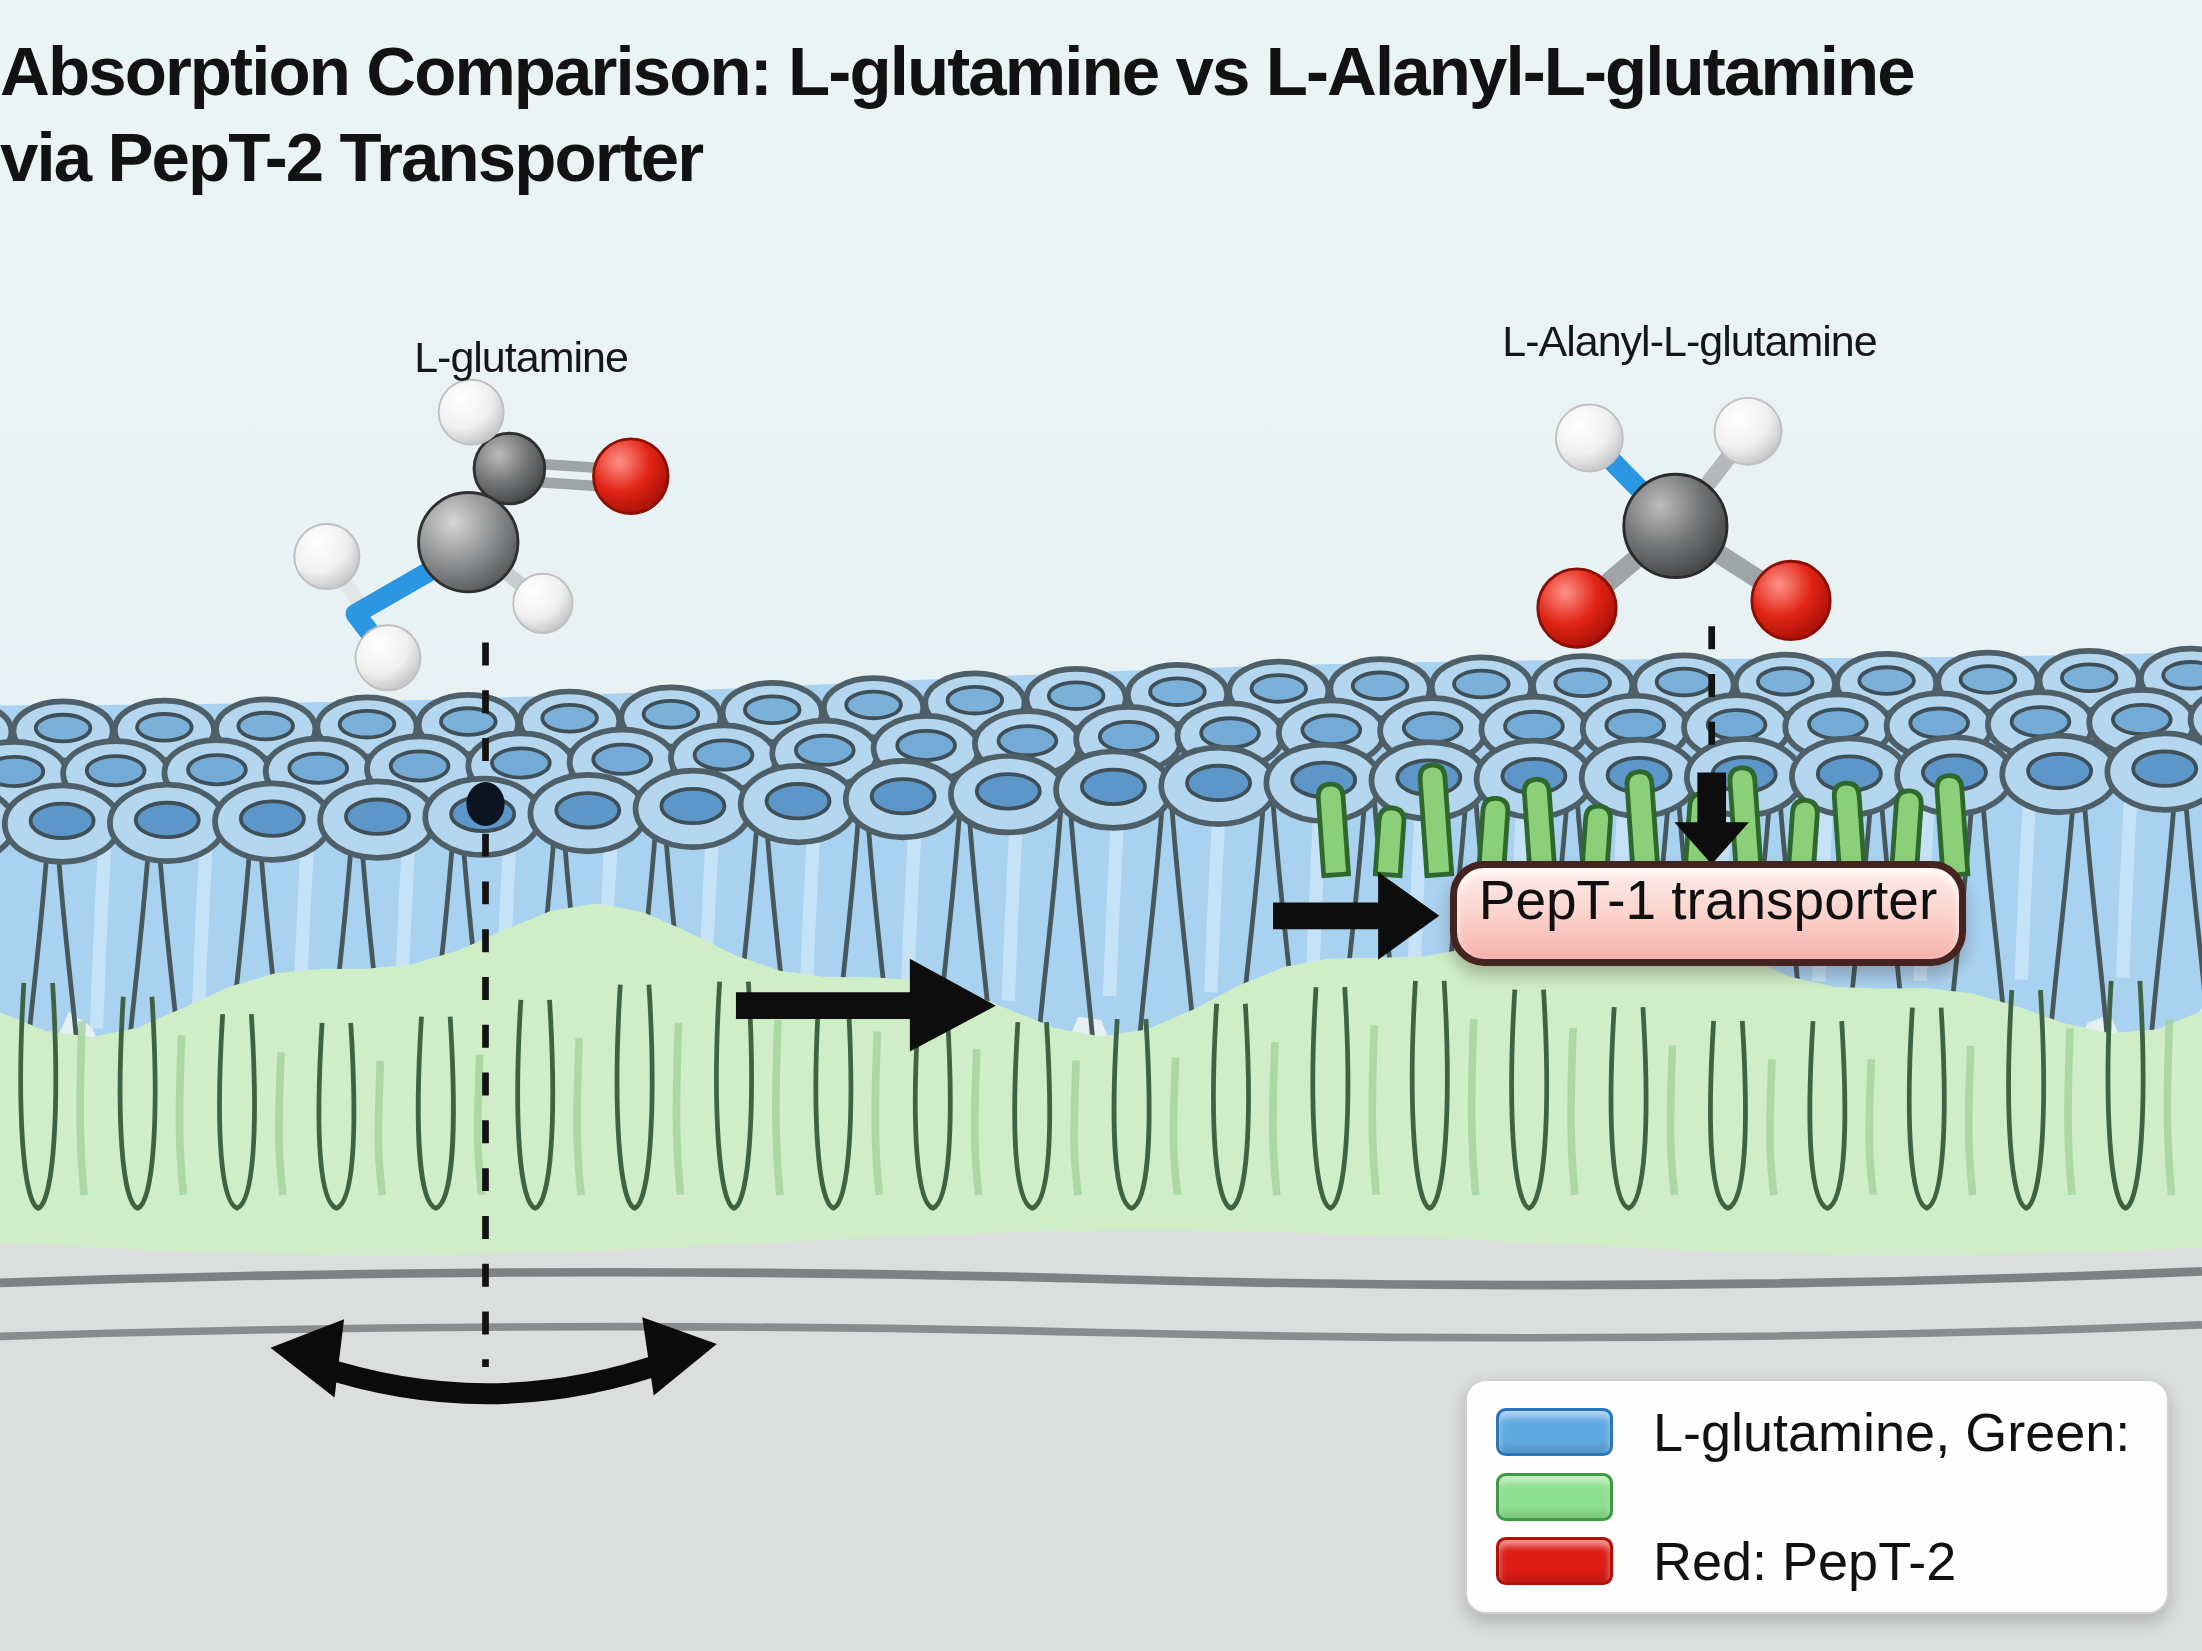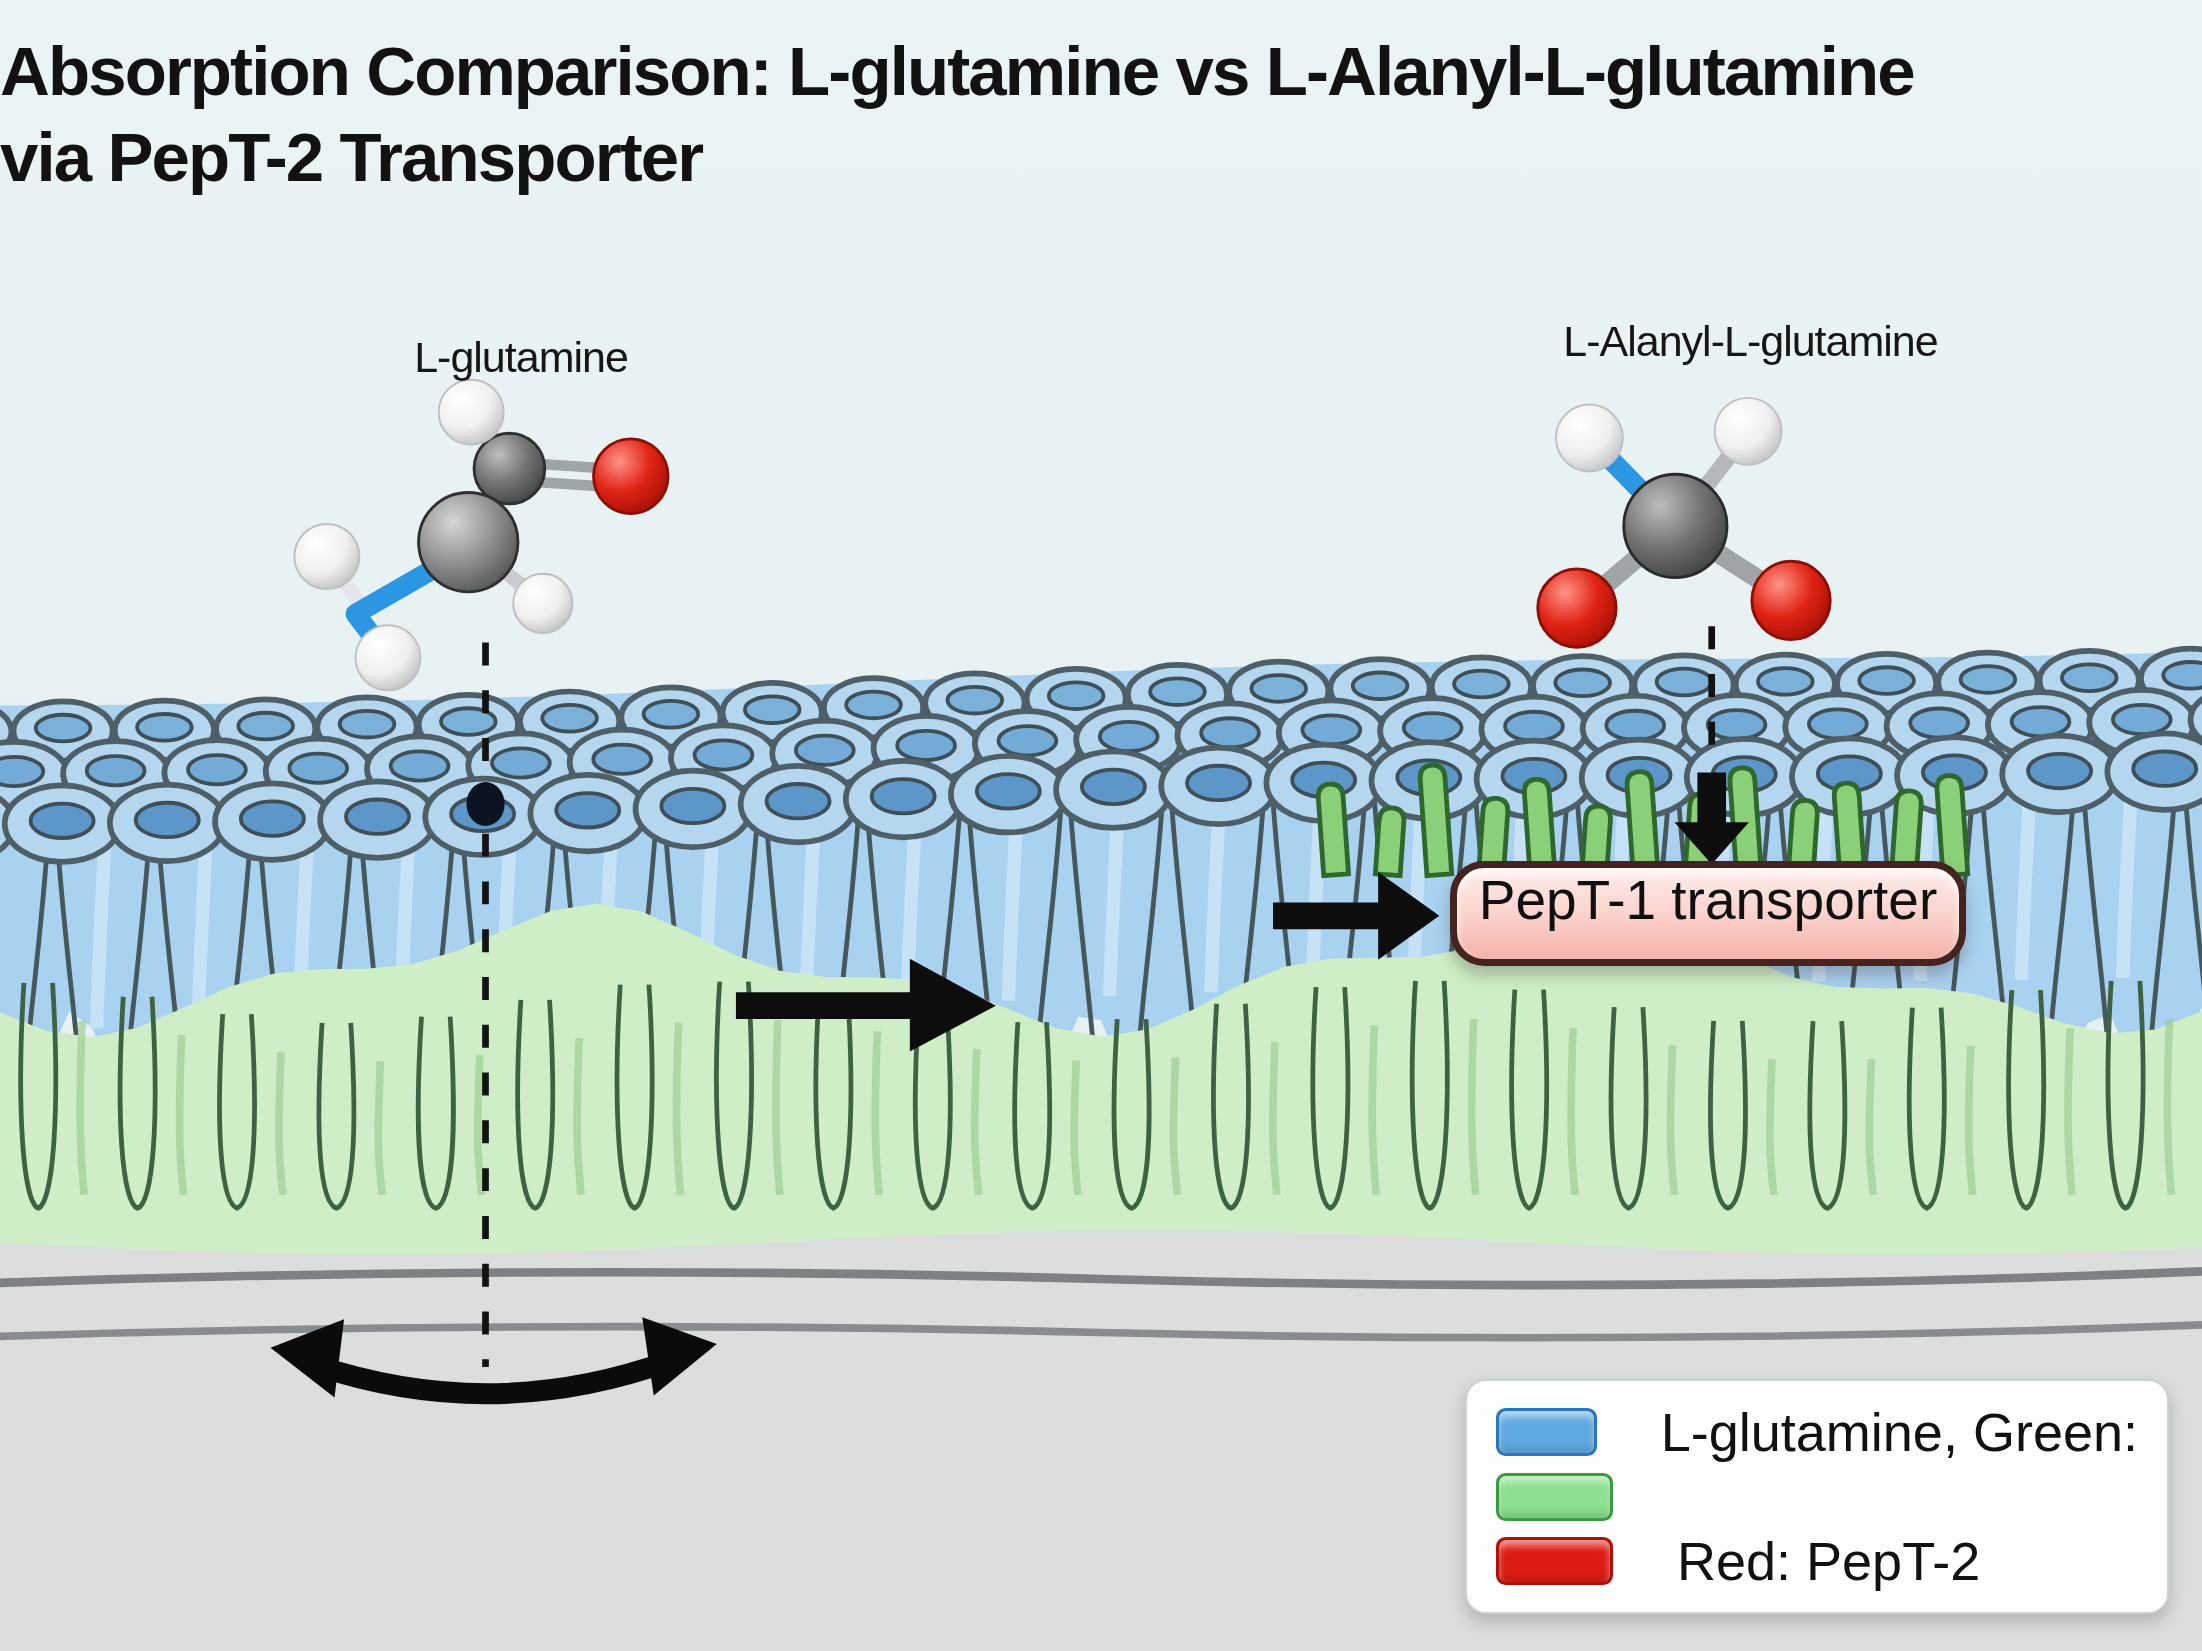--- a/index.html
+++ b/index.html
@@ -7,38 +7,38 @@
     width:2202px;height:1652px;position:relative;overflow:hidden;
     background:linear-gradient(180deg,#eaf4f5 0%,#e7f1f3 55%,#e4eef0 100%);
     font-family:"Liberation Sans","DejaVu Sans",sans-serif;
     color:#131313;
   }
   .abs{position:absolute;}
   .title-wrap{left:0;right:0;top:29px;text-align:left;font-weight:bold;
     font-size:69px;line-height:1.25;letter-spacing:-1.9px;color:#121212;}
   .mol-label{font-size:43px;letter-spacing:-1px;color:#161616;text-align:center;}
   #label-left{left:234px;width:574px;top:333px;}
-  #label-right{left:1416px;width:669px;top:317px;}
+  #label-right{left:1355px;width:669px;top:317px;}
   #membrane-svg{left:0;top:0;width:2202px;height:1652px;}
   .pept1-box{
     left:1450px;top:861px;width:516px;height:105px;box-sizing:border-box;
     border:7.6px solid #45231f;border-radius:34px;
     background:linear-gradient(180deg,#fdecea 0%,#fbd6d0 45%,#f5b2aa 100%);
     box-shadow:0 9.6px 15.3px rgba(40,20,15,.25), inset 0 5.7px 9.6px rgba(255,255,255,.8);
     display:flex;justify-content:center;
     font-size:55px;color:#101010;
   }
   .legend{
     left:1465px;top:1379px;width:704px;height:235px;box-sizing:border-box;
     background:#fdfdfd;border:2.9px solid #cfd2d2;border-radius:21px;
     box-shadow:0 7.6px 17px rgba(0,0,0,.20);
     display:flex;flex-direction:column;justify-content:space-around;
     padding:15.3px 29px;
   }
-  .legend-row{display:flex;align-items:center;gap:64px;}
+  .legend-row{display:flex;align-items:center;gap:40px;}
   .swatch{width:117px;height:48px;border-radius:9.6px;box-sizing:border-box;
     box-shadow:inset 0 5.7px 7.6px rgba(255,255,255,.55), inset 0 -5.7px 7.6px rgba(0,0,0,.12);}
   .swatch.blue{border:3.8px solid #2a76b8;}
   .swatch.green{border:3.8px solid #3c9b42;}
   .swatch.red{border:3.8px solid #b01209;}
   .legend-label{font-size:54px;color:#111;white-space:nowrap;}
 </style>
 </head>
 <body>
 

